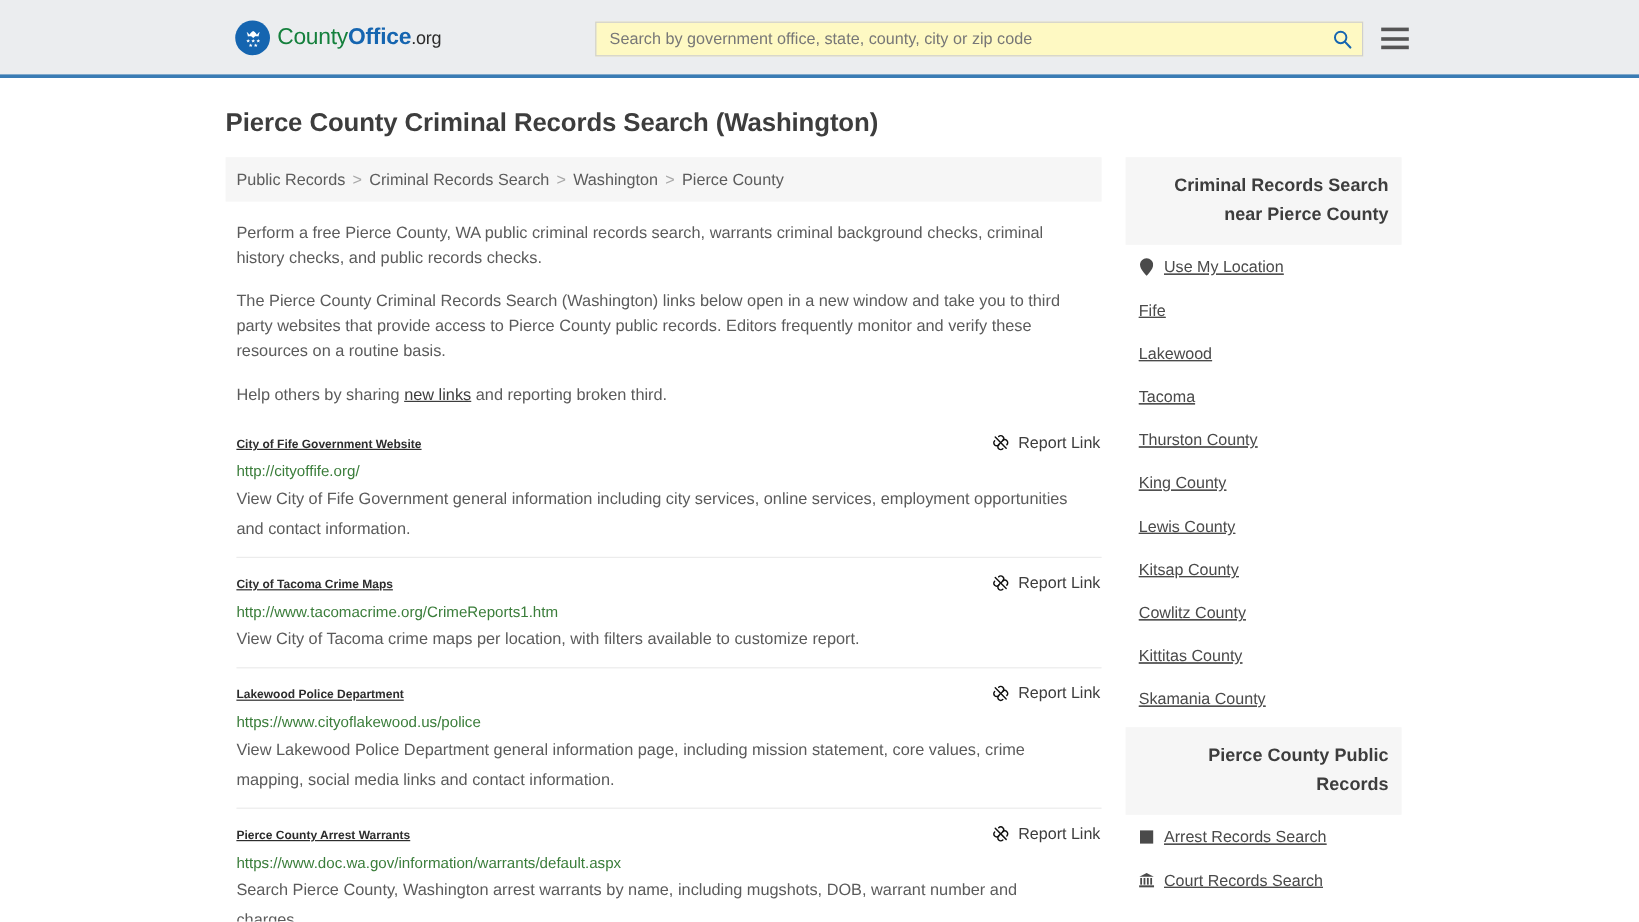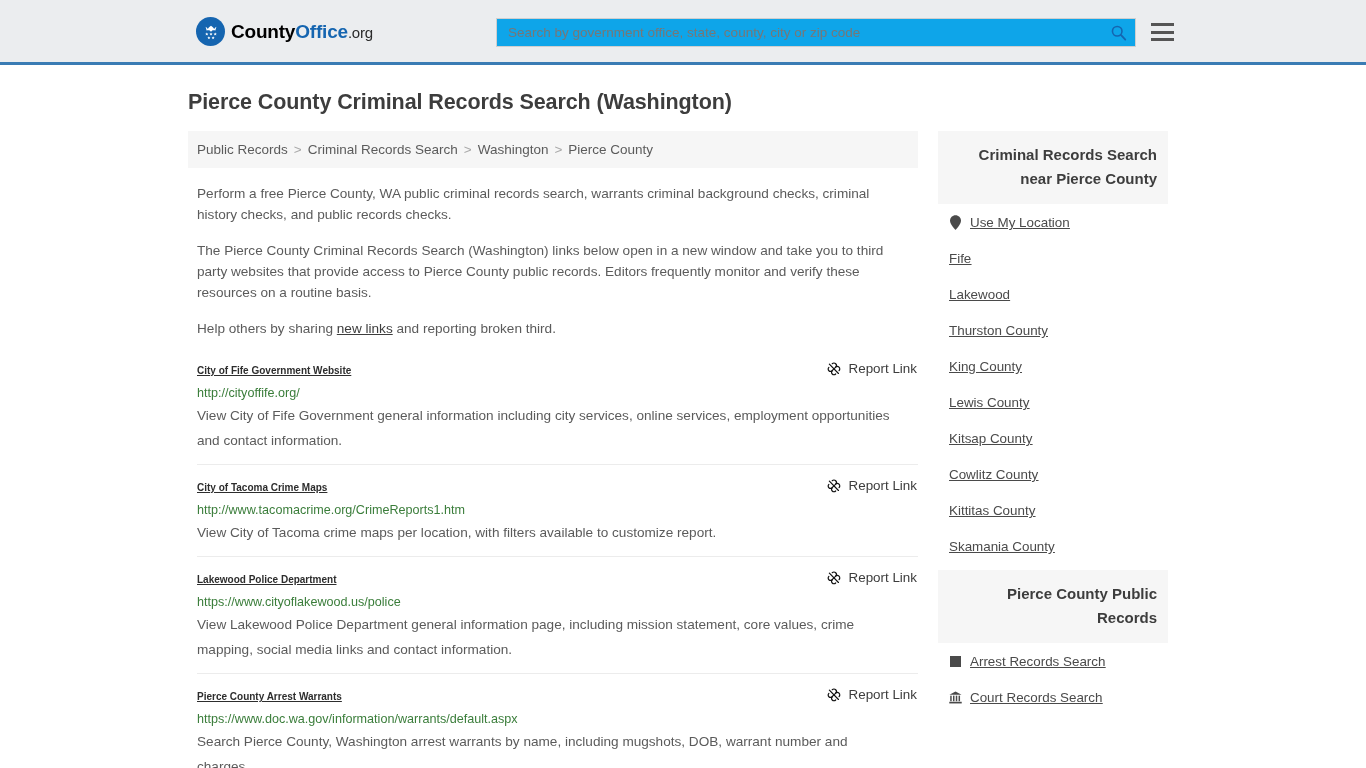--- a/index.html
+++ b/index.html
@@ -42,31 +42,31 @@
     margin-right: 6px;
     flex: 0 0 auto;
   }
   .brand-mark svg { display: block; }
   .brand-text {
     font-size: 19px;
     letter-spacing: -0.2px;
     line-height: 1;
     white-space: nowrap;
   }
-  .brand-text .t1 { color: #000000; font-weight: 700; }
+  .brand-text .t1 { color: #15803d; font-weight: 400; }
   .brand-text .t2 { color: #1565b0; font-weight: 700; }
   .brand-text .t3 { color: #2b2b2b; font-size: 15px; }
 
   .search-wrap {
     position: absolute;
     left: 496px;
     top: 18px;
     width: 640px;
     height: 29px;
-    background: #0ea5e9;
+    background: #fef9c3;
     border: 1px solid #cfcfcf;
     display: flex;
     align-items: center;
   }
   .search-input {
     border: 0;
     outline: 0;
     flex: 1 1 auto;
     height: 100%;
     padding: 0 10px 0 11px;
@@ -403,20 +403,23 @@
                 </span>
                 <a href="#">Use My Location</a>
               </div>
               <div class="side-item">
                 <a href="#">Fife</a>
               </div>
               <div class="side-item">
                 <a href="#">Lakewood</a>
               </div>
               <div class="side-item">
+                <a href="#">Tacoma</a>
+              </div>
+              <div class="side-item">
                 <a href="#">Thurston County</a>
               </div>
               <div class="side-item">
                 <a href="#">King County</a>
               </div>
               <div class="side-item">
                 <a href="#">Lewis County</a>
               </div>
               <div class="side-item">
                 <a href="#">Kitsap County</a>

